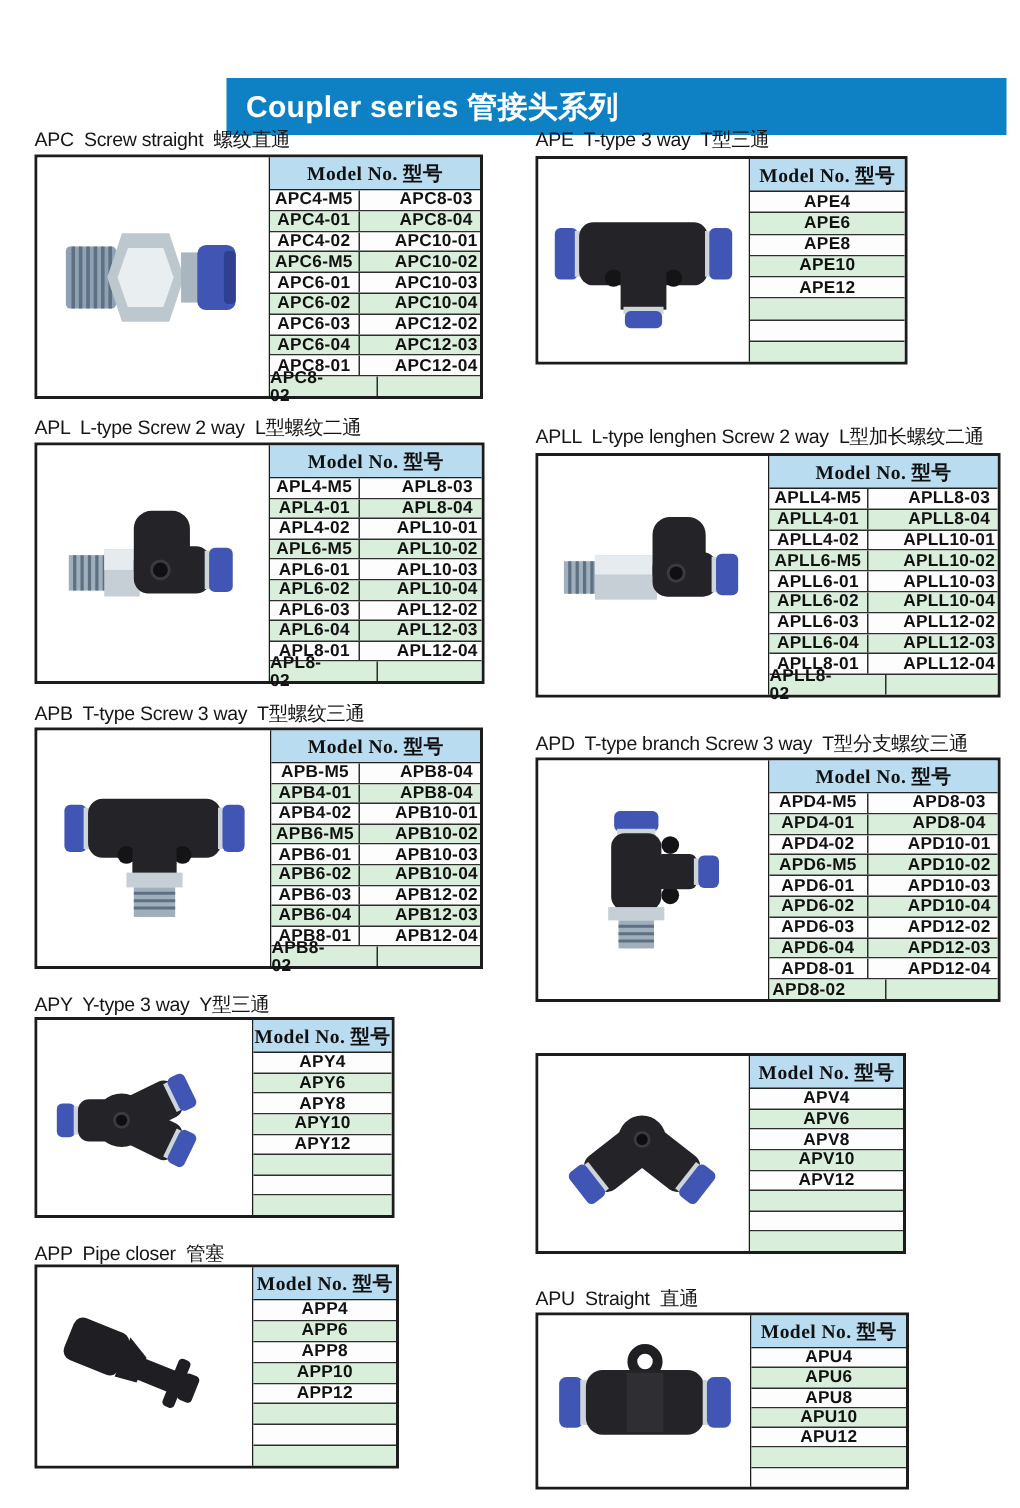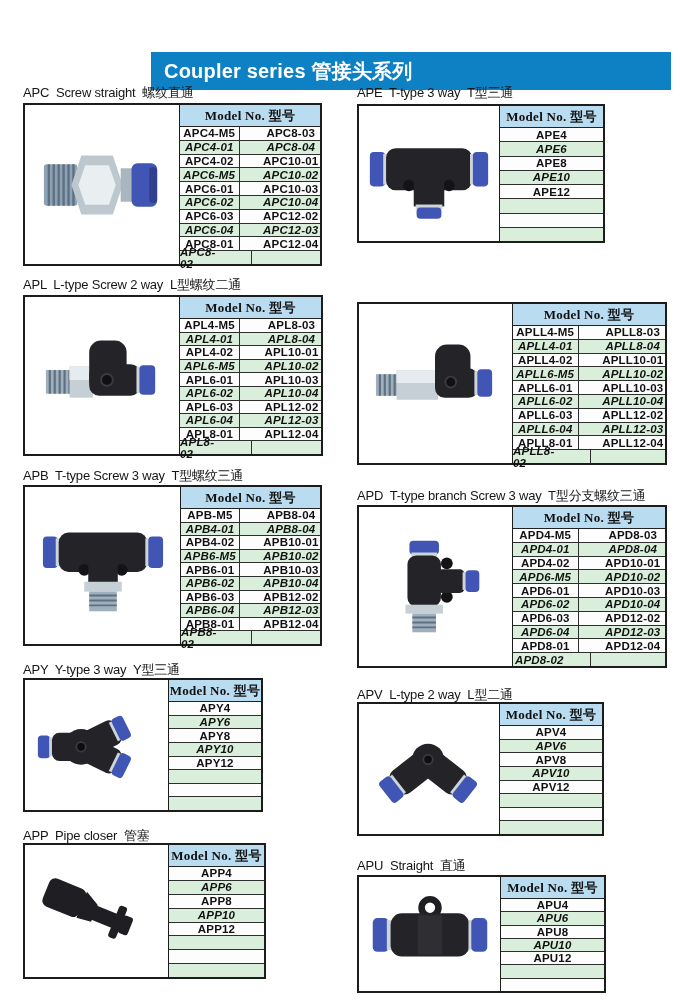--- a/index.html
+++ b/index.html
@@ -29,21 +29,21 @@
     flex:1;display:flex;flex-direction:column;border-left:1.5px solid #1c1c1c;min-width:0;
   }
   .thead{
     flex:none;height:21px;display:flex;align-items:center;justify-content:center;
     background:var(--thead-blue,#badcf0);
     font-family:"Liberation Serif", serif;font-weight:600;font-size:13px;color:#101010;
     border-bottom:1.5px solid #222222;letter-spacing:.3px;
   }
   .trow{flex:1;display:flex;border-bottom:1px solid #2e2e2e;background:#fdfdfd;min-height:0;}
   .trow:last-child{border-bottom:none;gap:24px;}
-  .trow.green{background:var(--row-green,#d9eedb);font-style:italic;}
+  .trow.green{background:var(--row-green,#d9eedb);}
   .tcell{
     flex:1;display:flex;align-items:center;justify-content:center;min-width:0;
     font-size:11.5px;font-weight:bold;color:#111111;letter-spacing:.2px;
   }
   .tcell + .tcell{border-left:1px solid #2e2e2e;padding-left:22px;}
   svg{display:block;}
 </style>
 </head>
 <body>
 
@@ -209,20 +209,21 @@
           <div class="tcell">APL8-01</div>
           <div class="tcell">APL12-04</div>
         </div>
         <div class="trow green">
           <div class="tcell">APL8-02</div>
           <div class="tcell"></div>
         </div>
       </div>
   </div>
 
+  <div class="sec-title" style="left:357px;top:282px">APLL  L-type lenghen Screw 2 way  L型加长螺纹二通</div>
   <div class="box" style="left:357px;top:302px;width:310px;height:163px">
     <div class="img-cell" style="width:153px">
       <svg width="128" height="100" viewBox="0 0 130 100">
         <rect x="4" y="40" width="22" height="22" fill="#9fafbc"></rect>
         <path d="M8,40 V62 M13,40 V62 M18,40 V62 M23,40 V62" stroke="#5f7082" stroke-width="2.2"></path>
         <rect x="25" y="36" width="42" height="30" fill="#c6cfd6"></rect>
         <rect x="25" y="36" width="42" height="13" fill="#e5ebee"></rect>
         <rect x="64" y="10" width="36" height="50" rx="12" fill="#242428"></rect>
         <rect x="64" y="34" width="44" height="30" rx="10" fill="#242428"></rect>
         <circle cx="80" cy="48" r="5.5" fill="#101012" stroke="#3a3a40" stroke-width="2"></circle>
@@ -442,21 +443,20 @@
         </div>
         <div class="trow">
           <div class="tcell"></div>
         </div>
         <div class="trow green">
           <div class="tcell"></div>
         </div>
       </div>
   </div>
 
-  <div class="sec-title" style="left:357px;top:686px">APV  L-type 2 way  L型二通</div>
   <div class="box" style="left:357px;top:702px;width:247px;height:134px">
     <div class="img-cell" style="width:140px">
       <svg width="122" height="98" viewBox="0 0 130 100">
         <g transform="rotate(38 64 40)">
           <rect x="60" y="26" width="50" height="30" rx="9" fill="#242428"></rect>
           <rect x="104" y="29" width="4" height="24" fill="#cdd5da"></rect>
           <rect x="107" y="27" width="15" height="28" rx="4" fill="#4156b4"></rect>
         </g>
         <g transform="rotate(-38 64 40)">
           <rect x="18" y="26" width="50" height="30" rx="9" fill="#242428"></rect>

